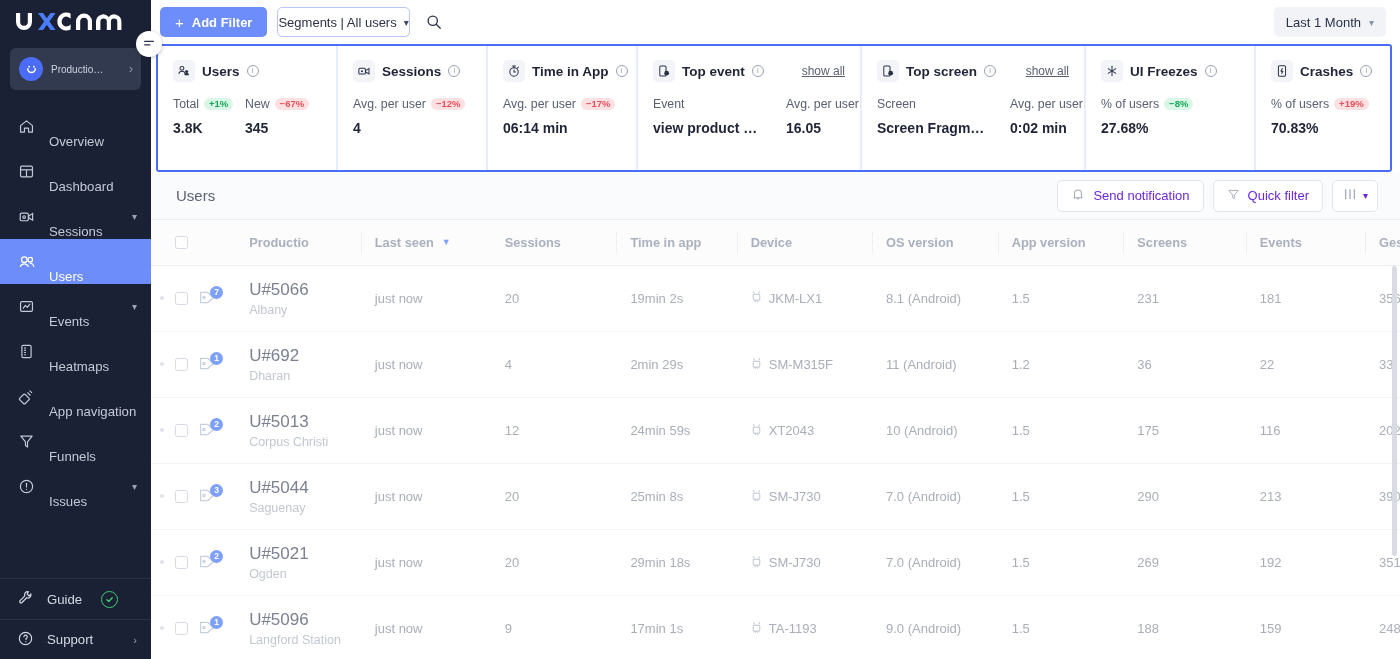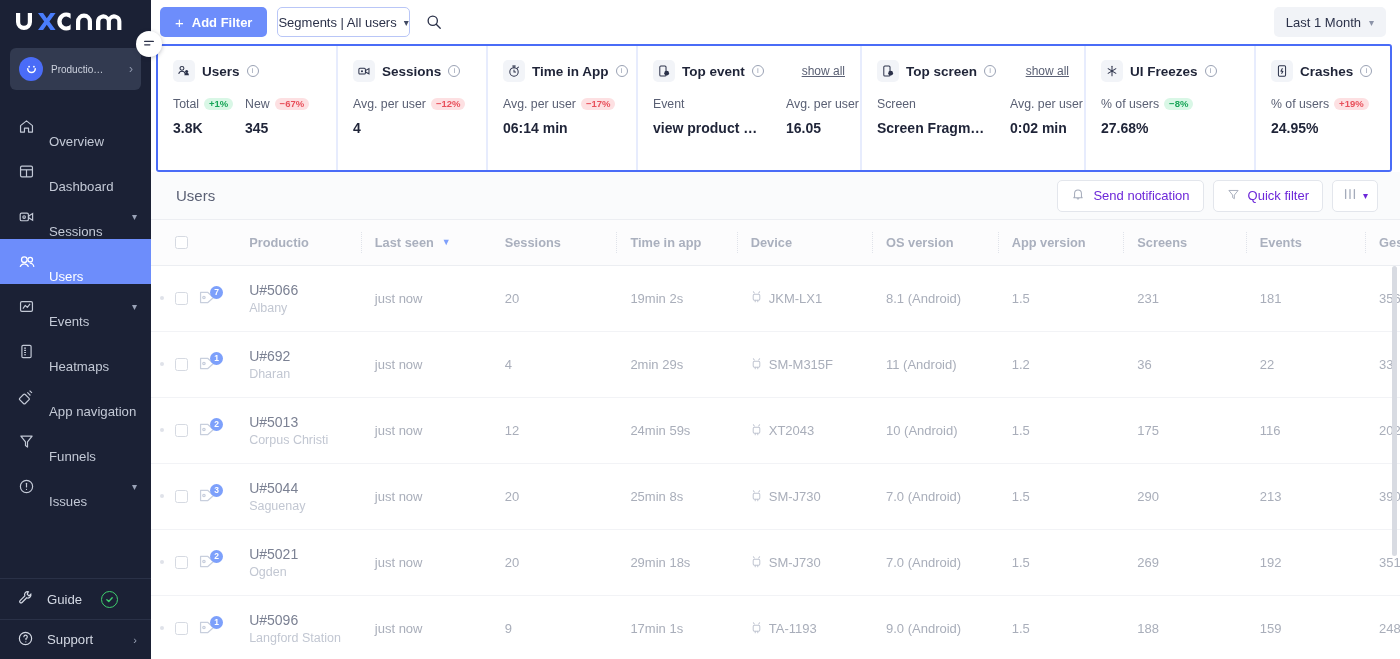--- a/index.html
+++ b/index.html
@@ -226,21 +226,21 @@
   .cell-sel { display:flex; align-items:center; gap: 11px; padding-left: 9px !important; }
   .tagwrap { position: relative; width: 19px; height: 17px; cursor:pointer; }
   .tagbadge {
     position: absolute; right: -5px; top: -4px;
     min-width: 13px; height: 13px; border-radius: 50%;
     background: #7da0fb; color: #fff;
     font-size: 8.5px; font-weight: bold;
     display:flex; align-items:center; justify-content:center;
     padding: 0 2px;
   }
-  .uname { font-size: 14px; color: #7b8193; font-weight: normal; }
+  .uname { font-size: 17px; color: #7b8193; font-weight: normal; }
   .ucity { font-size: 12.5px; color: #c2c7d2; margin-top: 3px; }
   .dev-cell { display:flex; align-items:center; gap: 7px; }
 
   .vscroll {
     position: absolute; right: 3px; top: 46px;
     width: 5px; height: 290px; border-radius: 3px;
     background: #d8dbe2;
   }
 
   .th-username { width: 118px; }
@@ -614,21 +614,21 @@
           </span>
           <span class="sc-title">Crashes</span>
           <i class="info-i">i</i>
         </div>
         <div class="sc-cols">
           <div class="sc-col">
             <span class="sc-lbl">
               <span>% of users</span>
               <span class="delta down">+19%</span>
             </span>
-            <span class="sc-val">24.95%</span>
+            <span class="sc-val">70.83%</span>
           </div>
         </div>
       </div>
     </div>
 
     <section class="panel">
       <div class="panel-head">
         <span class="panel-title">Users</span>
         <div class="panel-actions">
           <div class="pbtn">

